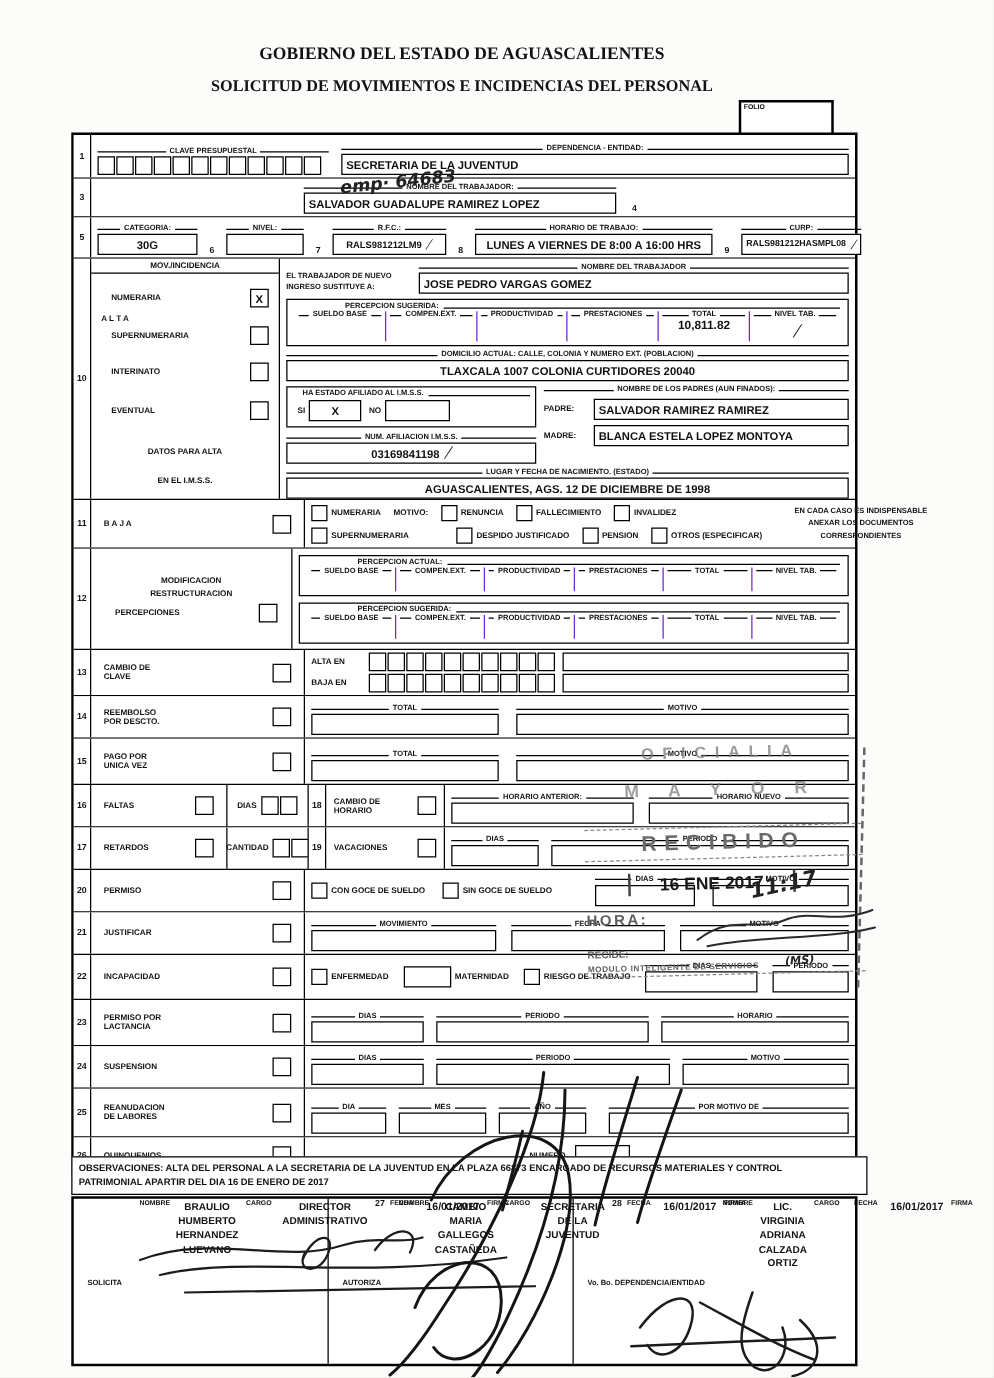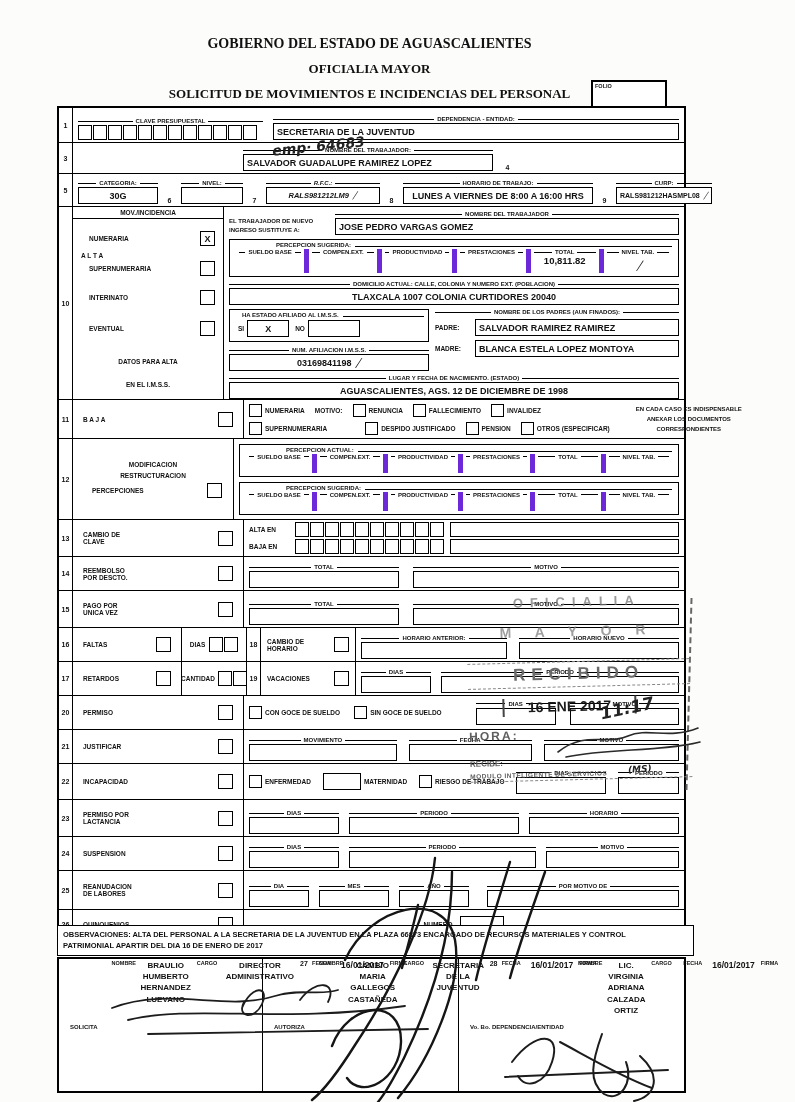--- a/index.html
+++ b/index.html
@@ -25,21 +25,21 @@
   .flab{font-size:6px;font-weight:bold;white-space:nowrap;display:flex;align-items:center;gap:3px;justify-content:center;}
   .flab::before,.flab::after{content:"";flex:1;border-top:1px solid #000;min-width:4px;}
   .fbox{border:1.5px solid #000;height:15px;display:flex;align-items:center;justify-content:center;font-size:9px;font-weight:bold;white-space:nowrap;background:#fff;padding:0 3px;}
   .fbox.left{justify-content:flex-start;}
   .cl{display:flex;align-items:center;gap:3px;font-size:6.5px;font-weight:bold;white-space:nowrap;}
   .fieldset{border:1.5px solid #000;padding:2px 6px 3px 6px;background:#fff;}
   .fslab{font-size:6px;font-weight:bold;display:flex;gap:4px;margin-left:40px;}
   .fslab::after{content:"";flex:1;border-top:1px solid #000;margin-top:4px;}
   .pcols{display:flex;margin-top:1px;}
   .pcol{flex:1;text-align:center;padding:0 3px;}
-  .pcol:not(:first-child){border-left:5px solid #6d28d9;}
+  .pcol:not(:first-child){border-left:1px solid #6d28d9;}
   .pval{display:block;height:13px;font-size:9.5px;font-weight:bold;}
   .cells{display:flex;gap:1px;}
   .cells i{display:block;width:12px;height:13px;border:1px solid #000;background:#fff;}
   .longbox{flex:1;border:1px solid #000;height:13px;background:#fff;}
   .slash{font-weight:bold;display:inline-block;transform:rotate(6deg);margin-left:4px;font-family:"DejaVu Sans",sans-serif;}
   
   .form-main{position:absolute;left:57px;top:106px;width:625px;border:2px solid #000;border-bottom:2.5px solid #000;}
   .obsbox{position:absolute;left:57px;top:925px;width:625px;border:1.5px solid #000;background:#fff;padding:3px 5px;font-size:7.5px;font-weight:bold;line-height:1.5;}
   .sigtable{position:absolute;left:57px;top:957px;width:625px;height:132px;border:2px solid #000;display:flex;background:#fff;}
   .sigcol{display:flex;flex-direction:row;border-right:1.5px solid #000;position:relative;}
@@ -68,21 +68,20 @@
   .sigsvg{position:absolute;left:0;top:0;z-index:9;pointer-events:none;}
   .note{font-size:6px;font-weight:bold;text-align:center;line-height:1.7;width:150px;}
 </style>
 </head>
 <body>
 
 <div class="sheet">
 
   <div class="hdr">
     <div class="h1">GOBIERNO DEL ESTADO DE AGUASCALIENTES</div>
-    <div class="h2">OFICIALIA MAYOR</div>
     <div class="h3">SOLICITUD DE MOVIMIENTOS E INCIDENCIAS DEL PERSONAL</div>
   </div>
 
   <div class="folio">
     <span class="lab">FOLIO</span>
   </div>
 
   <div class="form-main">
 
     <div class="row" style="height:34px;">
@@ -129,21 +128,21 @@
         <div class="fld" style="width:80px;">
           <span class="flab">CATEGORIA:</span>
           <span class="fbox">30G</span>
         </div>
         <span class="rn" style="border:none;width:10px;">6</span>
         <div class="fld" style="width:62px;">
           <span class="flab">NIVEL:</span>
           <span class="fbox"></span>
         </div>
         <span class="rn" style="border:none;width:10px;">7</span>
-        <div class="fld" style="width:114px;font-style:italic;">
+        <div class="fld" style="width:91px;">
           <span class="flab">R.F.C.:</span>
           <span class="fbox" style="font-size:7.5px;">
               <span>RALS981212LM9</span>
               <span class="slash">╱</span>
             </span>
         </div>
         <span class="rn" style="border:none;width:10px;">8</span>
         <div class="fld" style="width:190px;">
           <span class="flab">HORARIO DE TRABAJO:</span>
           <span class="fbox">LUNES A VIERNES DE 8:00 A 16:00 HRS</span>

